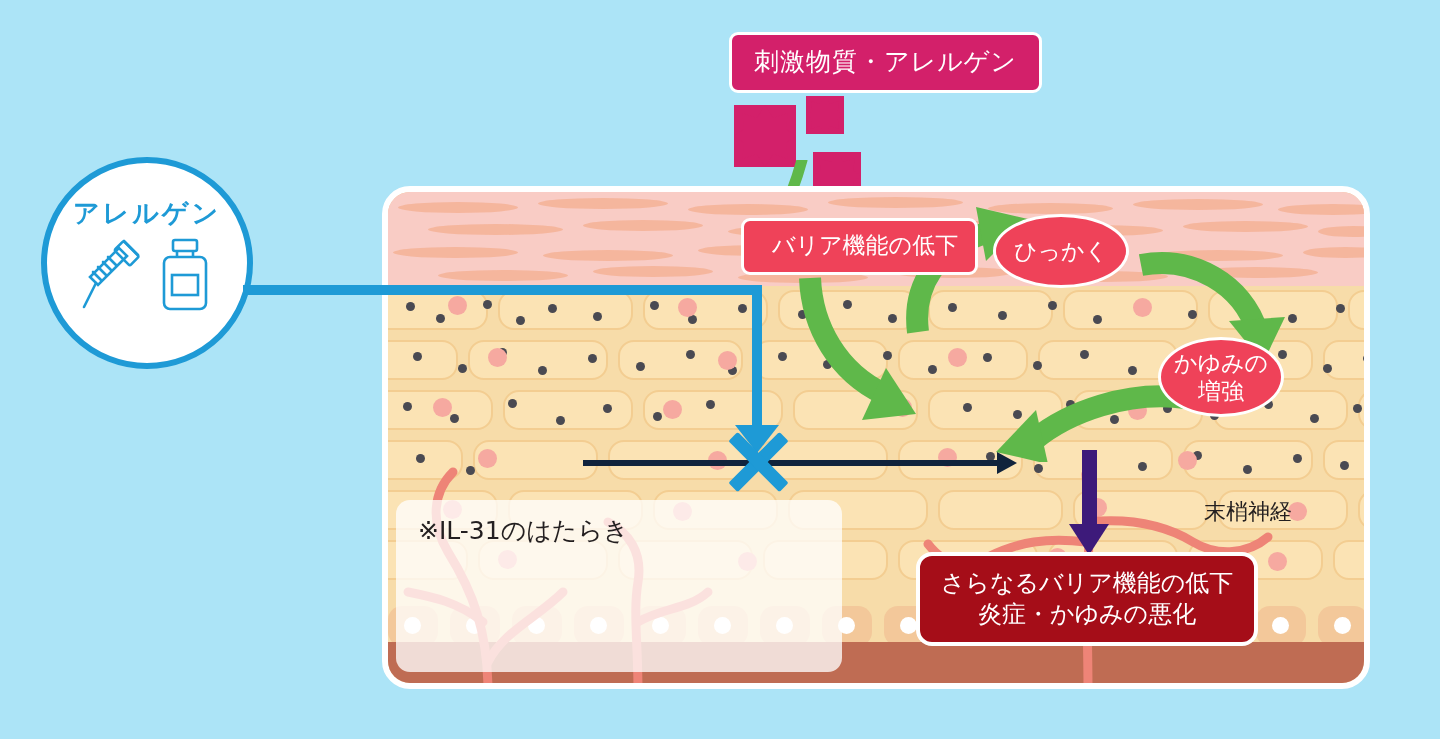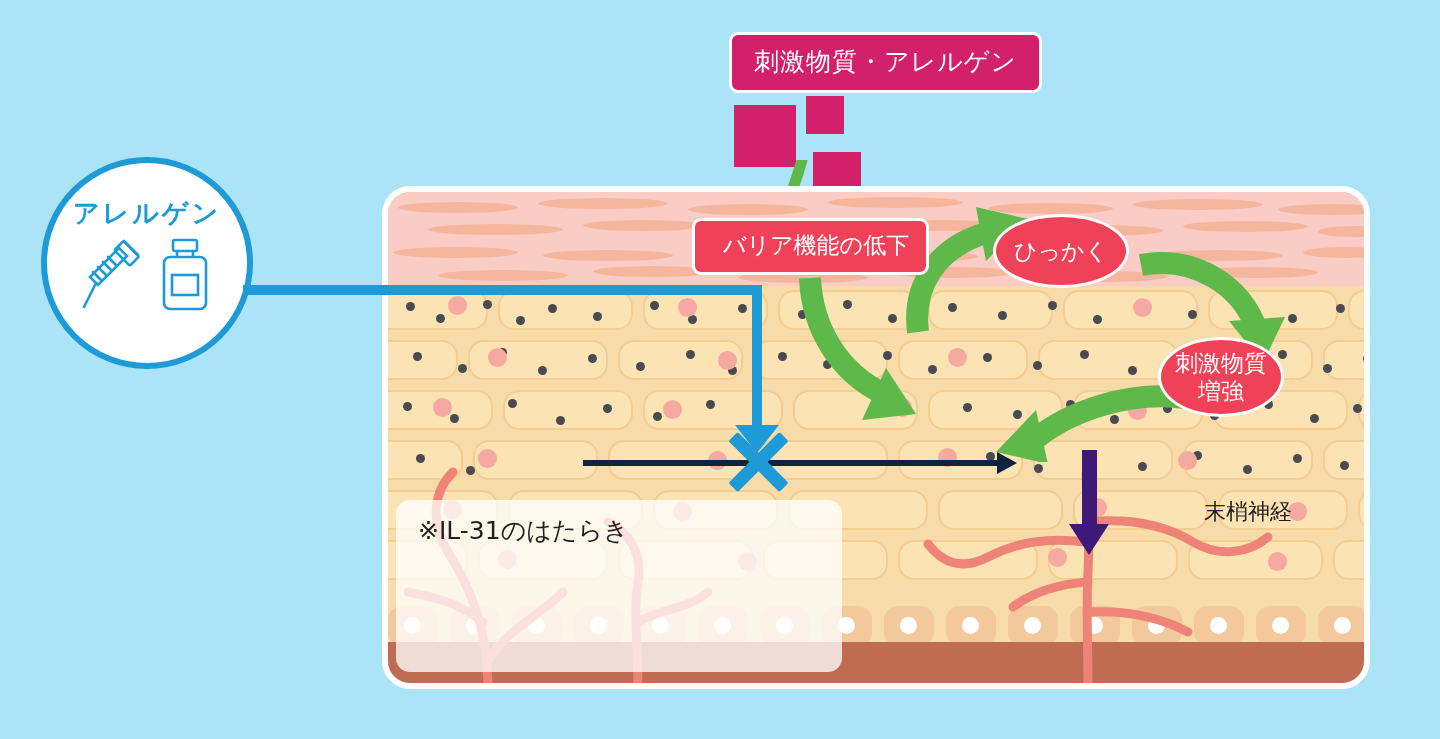--- a/index.html
+++ b/index.html
@@ -476,35 +476,39 @@
   <div class="conn-v"></div>
   <div class="conn-arrow"></div>
 
   <div class="il31-line"></div>
   <div class="il31-head"></div>
   <div class="xmark">
       <i></i>
       <i></i>
     </div>
 
-  <div class="chip-pink" style="left:692px;top:218px;padding-left:28px;">バリア機能の低下</div>
+  <div class="chip-pink" style="left:741px;top:218px;padding-left:28px;">バリア機能の低下</div>
 
   <div class="ellipse" style="left:993px;top:214px;width:136px;height:74px;">ひっかく</div>
 
 
   <div class="ellipse" style="left:1158px;top:337px;width:126px;height:80px;flex-direction:column;">
-    <span>刺激物質</span>
+    <span>かゆみの</span>
     <span>増強</span>
   </div>
 
   <div class="parrow">
     <div class="shaft"></div>
       <div class="head"></div>
   </div>
 
+  <div class="darkbox">
+    <span>さらなるバリア機能の低下</span>
+    <span>炎症・かゆみの悪化</span>
+  </div>
 
   <div class="nerve-label">末梢神経</div>
 
   <div class="infobox">
     <h3>※IL-31のはたらき</h3>
     <ul>
     </ul>
   </div>
 
 </div>

